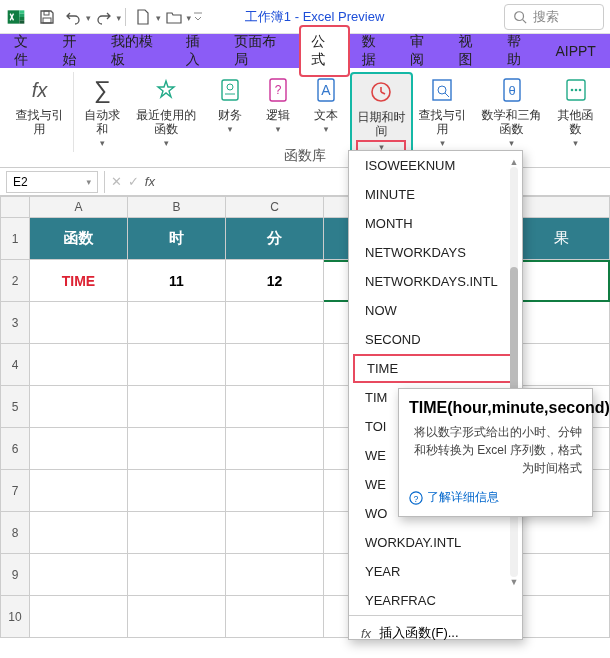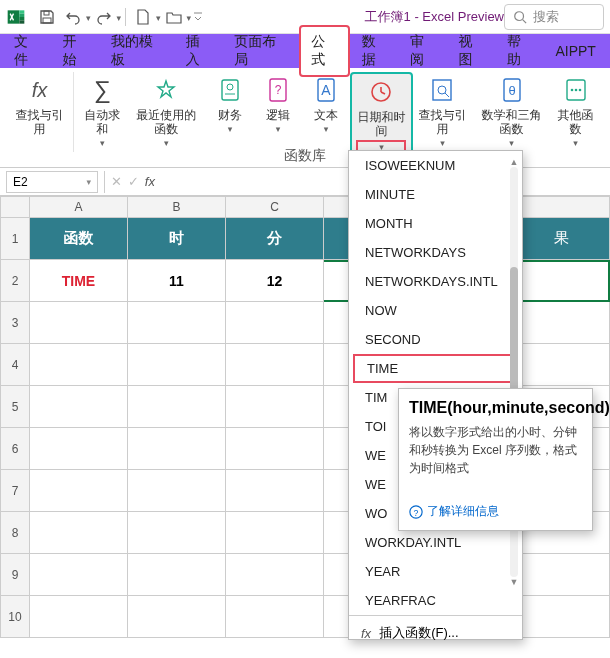--- a/index.html
+++ b/index.html
@@ -3,21 +3,21 @@
 <meta charset="utf-8">
 <style>
 * { margin: 0; padding: 0; box-sizing: border-box; font-family: "Microsoft YaHei", "Segoe UI", sans-serif; }
 body { background: #fff; width: 610px; height: 658px; overflow: hidden; position: relative; font-size: 13px; }
 
 
 .titlebar { height: 34px; background: #fff; display: flex; align-items: center; padding: 0 6px; border-bottom: 1px solid #e0e0e0; }
 .titlebar .app-icon { width: 20px; height: 20px; margin-right: 8px; }
 .qat-btn { width: 26px; height: 26px; display: flex; align-items: center; justify-content: center; color: #444; cursor: pointer; }
 .qat-sep { width:1px; height:18px; background:#ccc; margin:0 4px; }
-.title-text { flex: 1; text-align: right; font-size: 13px; color: #701a75; margin-left: -80px; }
+.title-text { flex: 1; text-align: center; font-size: 13px; color: #1d4ed8; margin-left: -80px; }
 .search-box { display: flex; align-items: center; border: 1px solid #ccc; border-radius: 4px; height: 26px; padding: 0 8px; width: 100px; color: #888; gap:6px; }
 
 
 .tabs { height: 34px; display: flex; align-items: center; padding: 0 4px; gap: 2px; background:#8b5cf6; }
 .tab { padding: 6px 10px; font-size: 14px; color: #222; cursor: pointer; border-radius:4px; }
 .tab.active { border: 2px solid #e84a5f; background: #fff; }
 
 
 .ribbon { height: 100px; border-bottom: 1px solid #ccc; display: flex; padding: 4px 10px 0 10px; position: relative; }
 .ribbon-btn { display: flex; flex-direction: column; align-items: center; justify-content: flex-start; padding: 2px 4px; cursor: pointer; border-radius: 4px; min-width: 48px; }
@@ -58,21 +58,21 @@
 .dd-item.highlight { border: 2px solid #e84a5f; margin: 0 4px; padding: 5px 12px; }
 .dd-footer { border-top: 1px solid #ccc; padding: 8px 12px; display:flex; align-items:center; gap:8px; font-size:13px; }
 .dd-scroll { position:absolute; right:2px; top:6px; height:430px; display:flex; flex-direction:column; align-items:center; width:12px;}
 .dd-scroll .arrow{font-size:9px;color:#888;}
 .dd-scroll .track{flex:1; width:8px; background:#f0f0f0; border-radius:4px; position:relative;}
 .dd-scroll .thumb{position:absolute; left:0; width:8px; background:#bbb; border-radius:4px; top:100px; height:220px;}
 
 
 .tooltip { position:absolute; left:398px; top:388px; width:195px; background:#fff; border:1px solid #bbb; box-shadow:2px 4px 10px rgba(0,0,0,0.25); padding:10px; z-index:20; font-size:12px; }
 .tooltip .tt-title { font-weight:bold; margin-bottom:6px; font-size:16px; }
-.tooltip .tt-body { color:#444; line-height:1.5; margin-bottom:26px; }
+.tooltip .tt-body { color:#444; line-height:1.5; margin-bottom:12px;text-align:right; }
 .tooltip .tt-link { color:#0066cc; display:flex; align-items:center; gap:4px; }
 
 svg { display:block; }
 </style>
 </head>
 <body>
 
 <div class="titlebar">
   <span class="app-icon">
     <svg viewBox="0 0 24 24" width="20" height="20">

